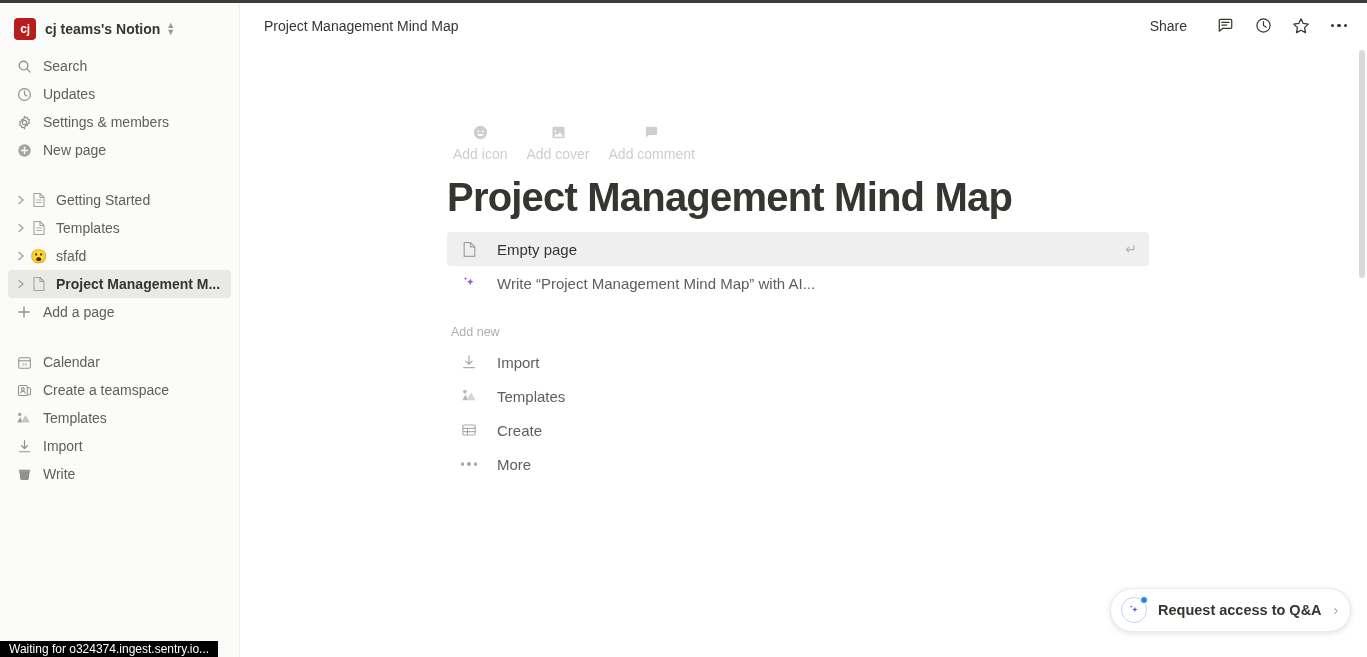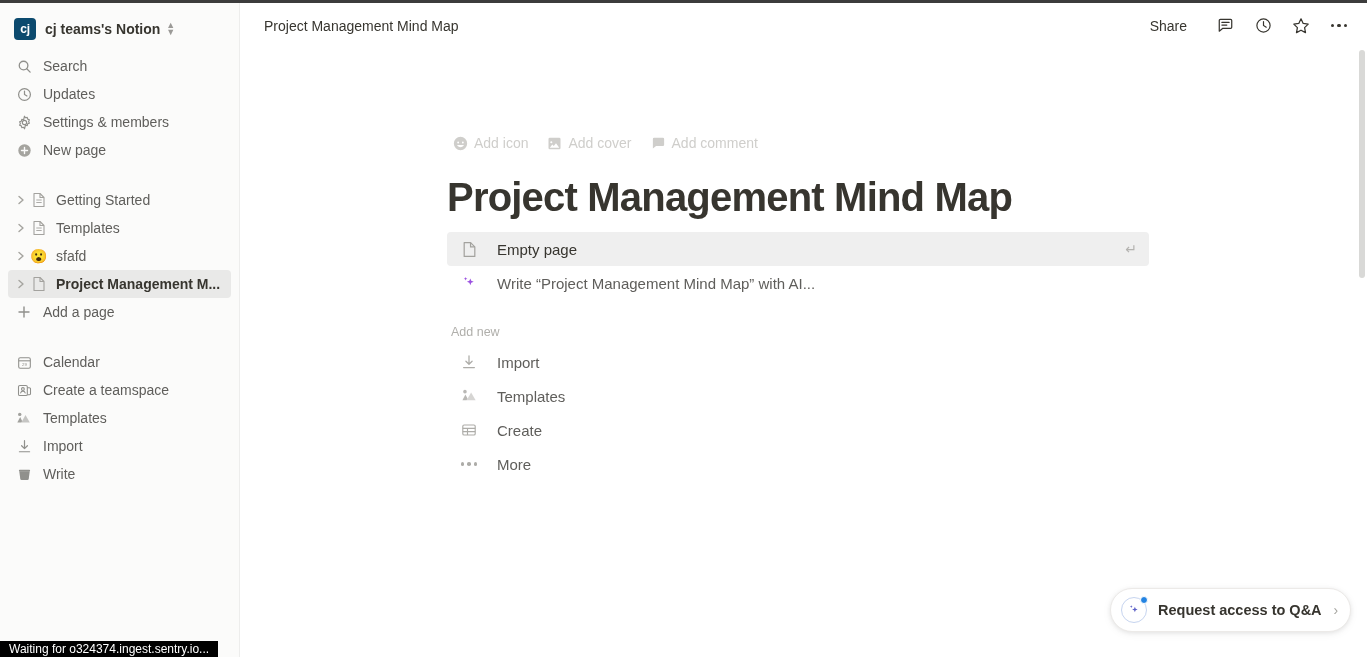--- a/index.html
+++ b/index.html
@@ -25,21 +25,21 @@
     border-right: 1px solid #ededec;
     padding-top: 8px;
   }
   .ws-header {
     display: flex; align-items: center;
     height: 30px; margin: 3px 8px 8px 8px;
     padding: 0 6px; border-radius: 4px; cursor: pointer;
   }
   .ws-logo {
     width: 22px; height: 22px; border-radius: 4px;
-    background: #0c4a6e; color: #ffffff;
+    background: #b91c1c; color: #ffffff;
     font-size: 12px; font-weight: 600;
     display: flex; align-items: center; justify-content: center;
     flex: 0 0 auto; letter-spacing: -0.2px;
   }
   .ws-name {
     margin-left: 9px; font-size: 14px; font-weight: 600;
     color: #37352f; white-space: nowrap;
   }
   .ws-chevrons {
     margin-left: 6px; color: #9b9a97; font-size: 9px;
@@ -117,21 +117,21 @@
     position: absolute; top: 48px; left: 241px;
     width: 1126px; height: 609px;
     background: #ffffff; overflow: hidden;
   }
   .page-body { padding-left: 206px; padding-top: 82px; }
 
   .meta-row { display: flex; align-items: center; gap: 7px; height: 26px; }
   .meta-btn {
     display: flex; align-items: center; gap: 6px;
     padding: 3px 6px; border-radius: 4px; cursor: pointer;
-    color: #cfcecb; font-size: 14px;
+    color: #cfcecb; font-size: 14px; flex-direction: column;
   }
   .meta-btn svg { display: block; }
 
   .page-title {
     margin-top: 17px;
     font-size: 40px; font-weight: 700; color: #37352f;
     letter-spacing: -0.8px; line-height: 1.2;
   }
 
   .suggest-list { margin-top: 11px; width: 702px; }

